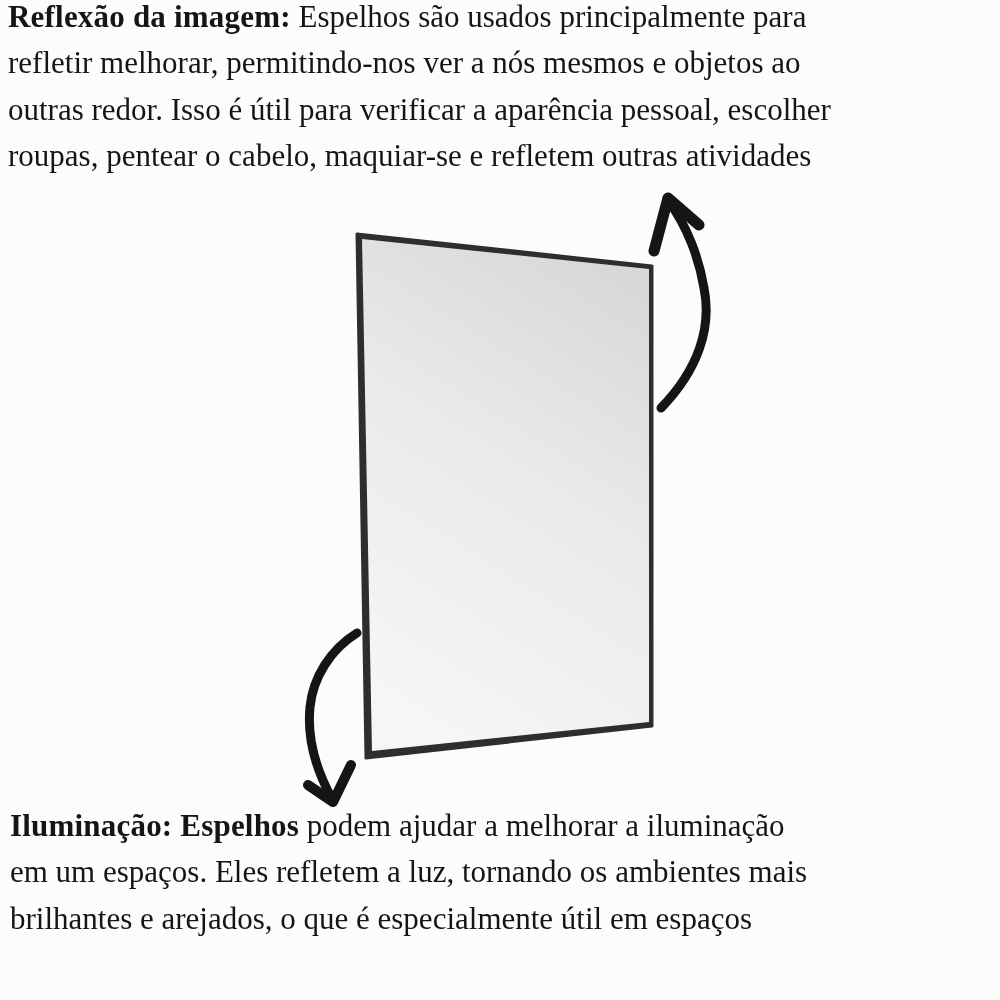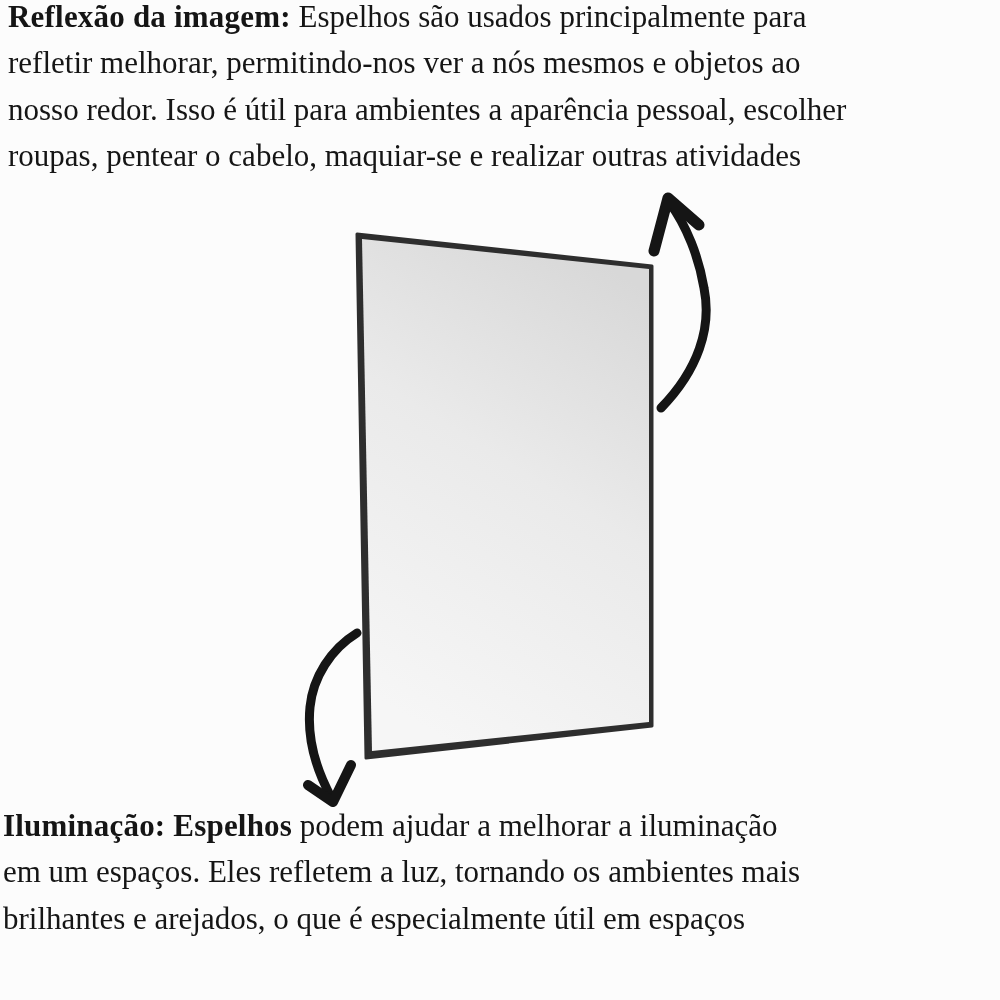--- a/index.html
+++ b/index.html
@@ -27,39 +27,39 @@
   }
   .para b {
     font-weight: 700;
     letter-spacing: 0.2px;
   }
   .para-top {
     left: 8px;
     top: -6px;
   }
   .para-bottom {
-    left: 3px;
+    left: 10px;
     top: 803px;
   }
   .figure-svg {
     position: absolute;
     left: 0;
     top: 0;
     width: 1000px;
     height: 1000px;
   }
 </style>
 </head>
 <body>
 
 <p class="para para-top">
   <span class="line"><b>Reflexão da imagem:</b><span> Espelhos são usados principalmente para</span></span><br>
   <span class="line"><span>refletir melhorar, permitindo-nos ver a nós mesmos e objetos ao</span></span><br>
-  <span class="line"><span>nosso redor. Isso é útil para ambientes a aparência pessoal, escolher</span></span><br>
-  <span class="line"><span>roupas, pentear o cabelo, maquiar-se e realizar outras atividades</span></span><br>
+  <span class="line"><span>outras redor. Isso é útil para verificar a aparência pessoal, escolher</span></span><br>
+  <span class="line"><span>roupas, pentear o cabelo, maquiar-se e refletem outras atividades</span></span><br>
 </p>
 
 <svg class="figure-svg" viewBox="0 0 1000 1000" xmlns="http://www.w3.org/2000/svg" aria-hidden="true">
   <defs>
     <linearGradient id="mirrorGrad" x1="0.7" y1="0" x2="0.35" y2="1">
       <stop offset="0" stop-color="#d8d8d8"></stop>
       <stop offset="0.45" stop-color="#eaeaea"></stop>
       <stop offset="1" stop-color="#f6f6f6"></stop>
     </linearGradient>
   </defs>

